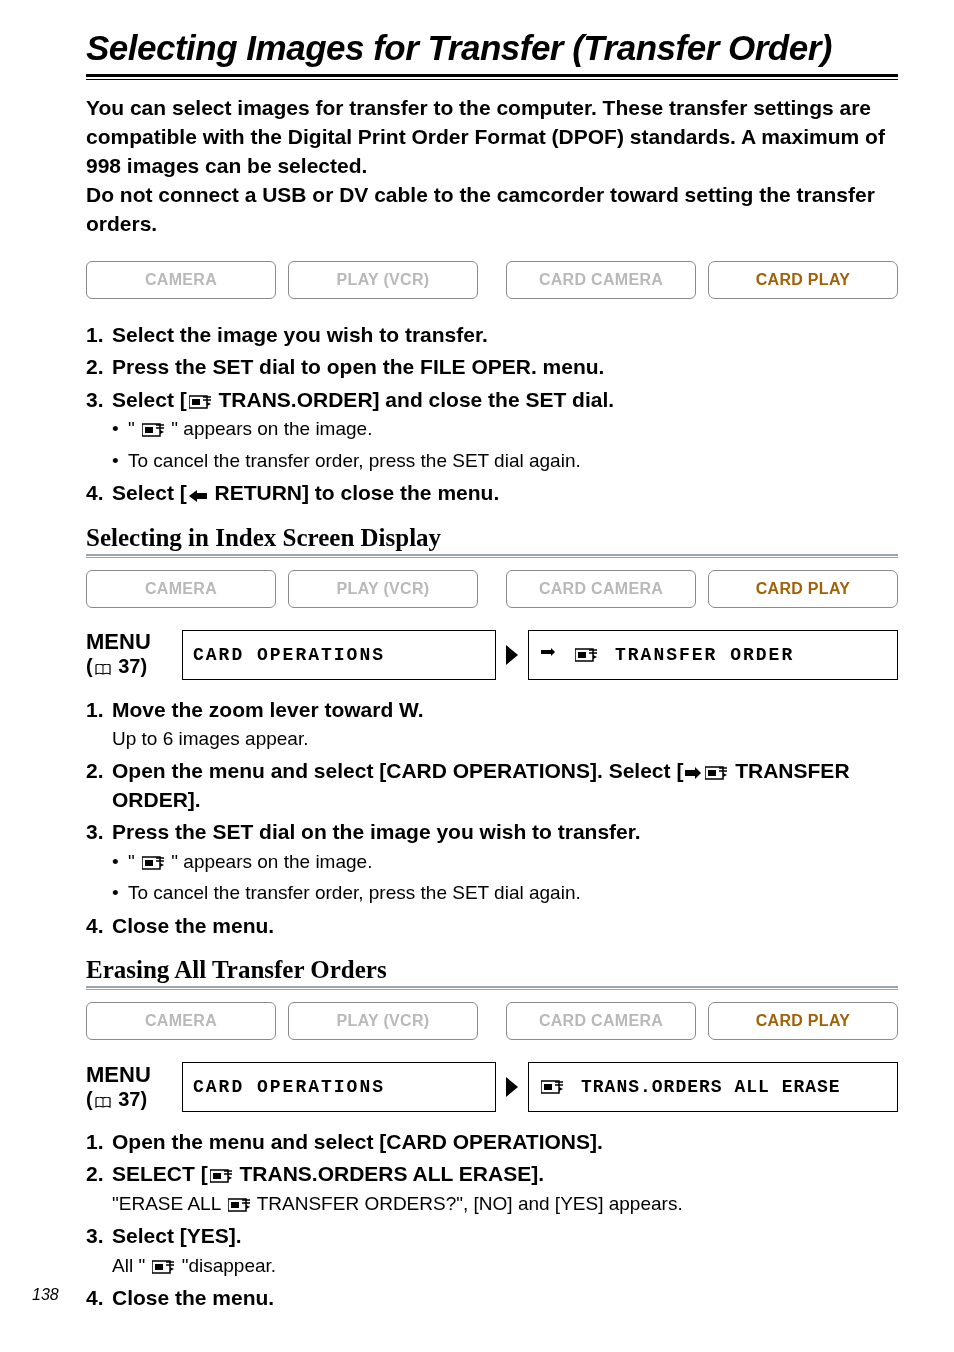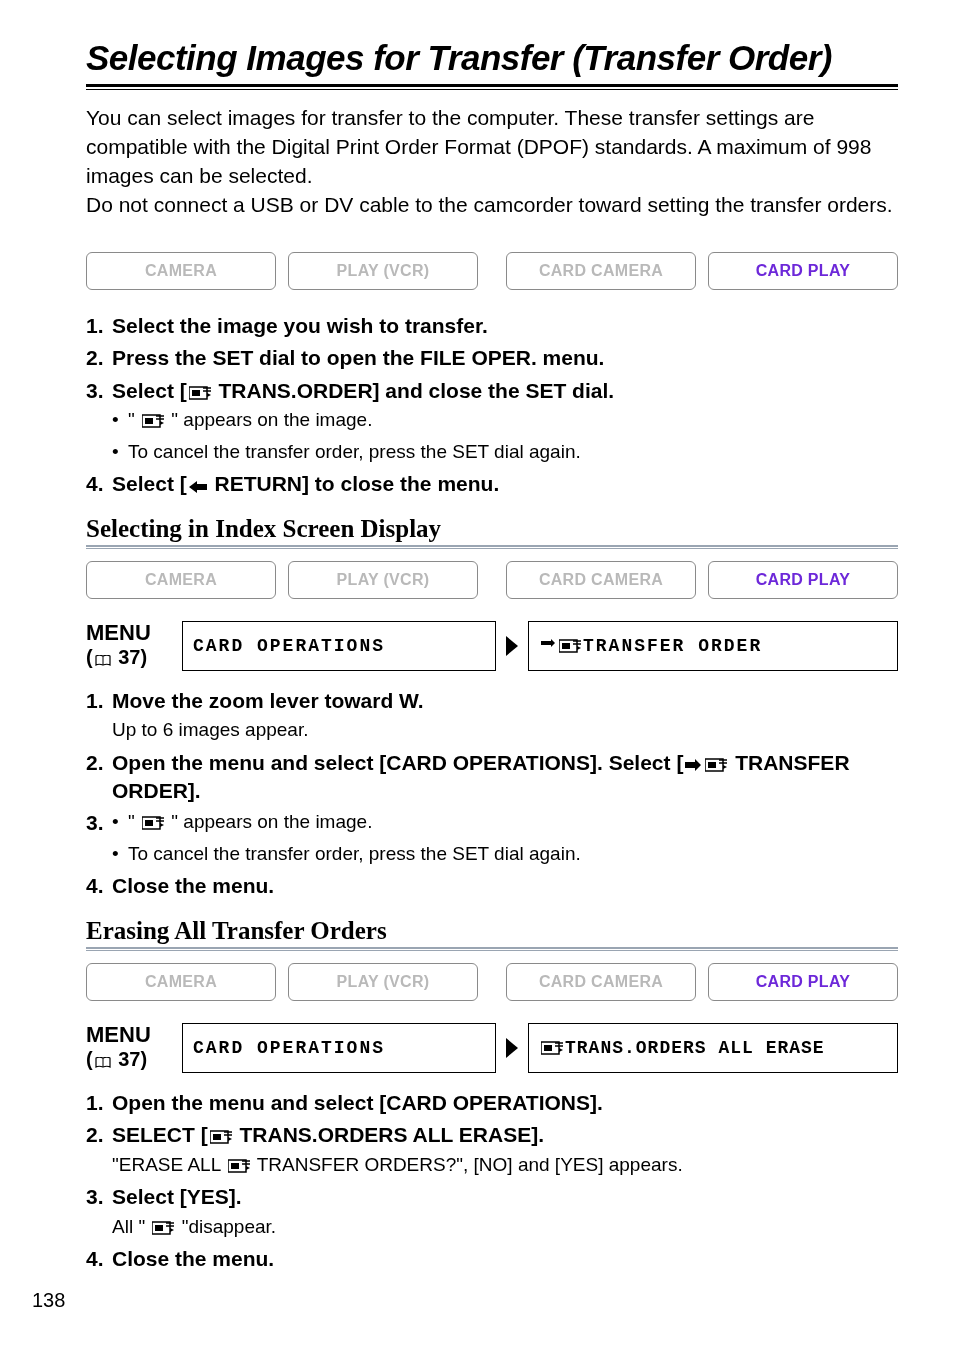--- a/index.html
+++ b/index.html
@@ -8,40 +8,40 @@
     padding: 0;
     width: 954px;
     background: #fff;
     font-family: "Helvetica Neue", Helvetica, Arial, sans-serif;
     color: #000;
   }
   .page {
     width: 954px;
     height: 1352px;
     position: relative;
-    padding: 38px 56px 20px 86px;
+    padding: 28px 56px 20px 86px;
     box-sizing: border-box;
   }
   .page-title {
     font-family: "Arial Black", "Helvetica Neue", Arial, sans-serif;
     font-weight: 900;
     font-style: italic;
     font-size: 35px;
     letter-spacing: -0.5px;
     margin: 0 0 6px 0;
     white-space: nowrap;
   }
   .title-rule-thick { border-top: 3px solid #000; margin: 4px 0 0 0; }
   .title-rule-thin  { border-top: 1px solid #000; margin: 2px 0 14px 0; }
 
   .intro {
     font-size: 21px;
     line-height: 1.38;
-    font-weight: 400;
-    margin-bottom: 32px;
+    font-weight: 700;
+    margin-bottom: 22px;
   }
 
   .mode-row {
     display: flex;
     gap: 12px;
     align-items: flex-end;
     margin-bottom: 22px;
   }
   .mode-box {
     border: 1px solid #8a8a8a;
@@ -55,21 +55,22 @@
     font-weight: 700;
     color: #b9b9b9;
     letter-spacing: 0.3px;
   }
   .mode-row .separator {
     width: 4px;
     background: #000;
     border-radius: 1px;
   }
   .mode-box.active {
-    color: #6d28d9;
+    color: #a16207;
+    border-radius: 7px;
   }
 
   h2.section-heading {
     font-size: 25px;
     font-weight: 700;
     margin: 16px 0 0 0;
     padding-bottom: 2px;
     border-bottom: 2px solid #9aa5b2;
     font-family: Liberation Serif, serif;
   }
@@ -139,42 +140,43 @@
     height: 48px;
     display: flex;
     align-items: center;
     padding: 0 10px;
     font-family: Liberation Mono, monospace;
     font-weight: 700;
     font-size: 18px;
     letter-spacing: 2px;
   }
   .menu-box.first { width: 292px; }
-  .menu-box.second { flex: 1; }
+  .menu-box.second { flex: 1; gap: 16px; }
   .arrow-triangle {
     width: 0; height: 0;
     border-top: 10px solid transparent;
     border-bottom: 10px solid transparent;
     border-left: 12px solid #000;
     margin: 0 2px;
     flex-shrink: 0;
   }
 
   .glyph {
     display: inline-flex;
     vertical-align: -3px;
     margin: 0 2px;
   }
   .glyph svg { display: block; }
 
   .page-num {
     position: absolute;
     left: 32px;
-    bottom: 40px;
-    font-size: 20px;
+    bottom: 48px;
+    font-size: 16px;
+    font-style: italic;
   }
   .bold-inline { font-weight: 700; }
 </style>
 </head>
 <body>
 
 <div class="page">
 
   <h1 class="page-title">Selecting Images for Transfer (Transfer Order)</h1>
   <div class="title-rule-thick"></div>
@@ -282,20 +284,21 @@
           <svg width="22" height="16" viewBox="0 0 22 16">
             <rect x="0" y="2" width="18" height="12" fill="none" stroke="#000" stroke-width="1.5"></rect>
             <rect x="3" y="5" width="8" height="6" fill="#000"></rect>
             <line x1="14" y1="3" x2="22" y2="3" stroke="#000" stroke-width="1.5"></line>
             <line x1="14" y1="6" x2="22" y2="6" stroke="#000" stroke-width="1.5"></line>
             <polygon points="18,8 22,10 18,12" fill="#000"></polygon>
           </svg>
         </span><span> TRANSFER ORDER].</span>
     </li>
     <li>
+      <span>Press the SET dial on the image you wish to transfer.</span>
       <div class="sub bullet"><span>" </span><span class="glyph">
             <svg width="22" height="16" viewBox="0 0 22 16">
               <rect x="0" y="2" width="18" height="12" fill="none" stroke="#000" stroke-width="1.5"></rect>
               <rect x="3" y="5" width="8" height="6" fill="#000"></rect>
               <line x1="14" y1="3" x2="22" y2="3" stroke="#000" stroke-width="1.5"></line>
               <line x1="14" y1="6" x2="22" y2="6" stroke="#000" stroke-width="1.5"></line>
               <polygon points="18,8 22,10 18,12" fill="#000"></polygon>
             </svg>
           </span><span> " appears on the image.</span></div>
       <div class="sub bullet">To cancel the transfer order, press the SET dial again.</div>

